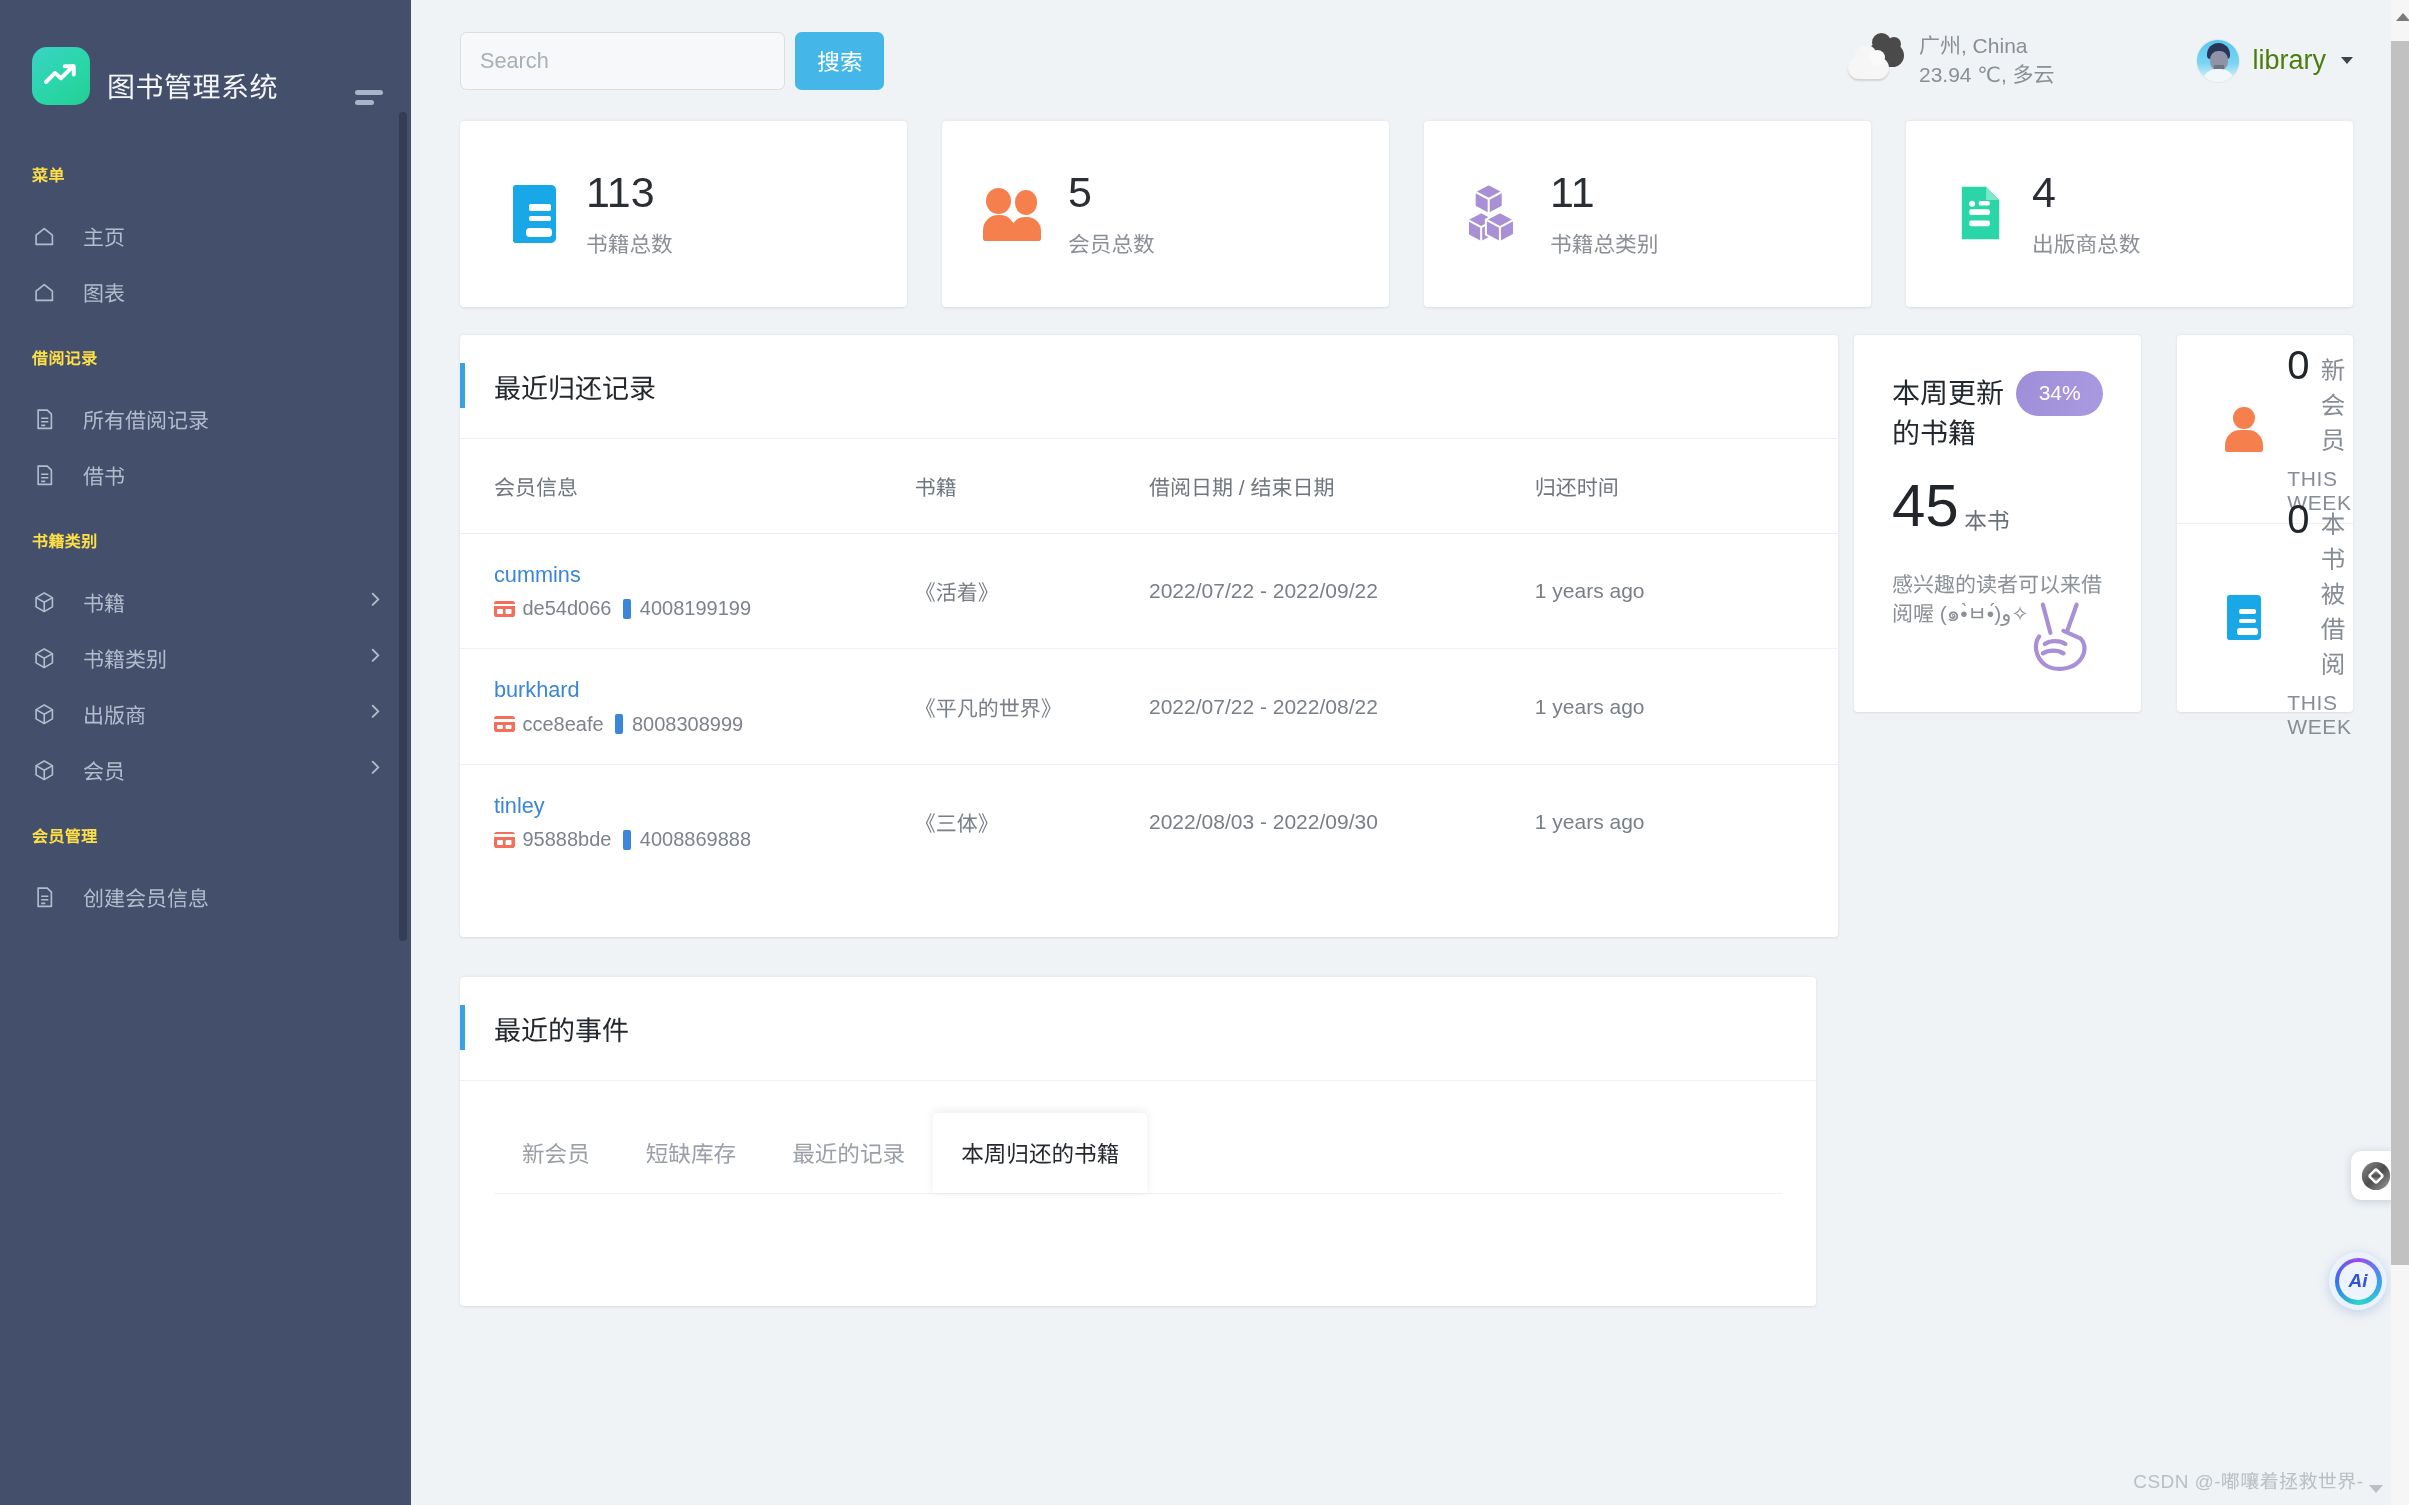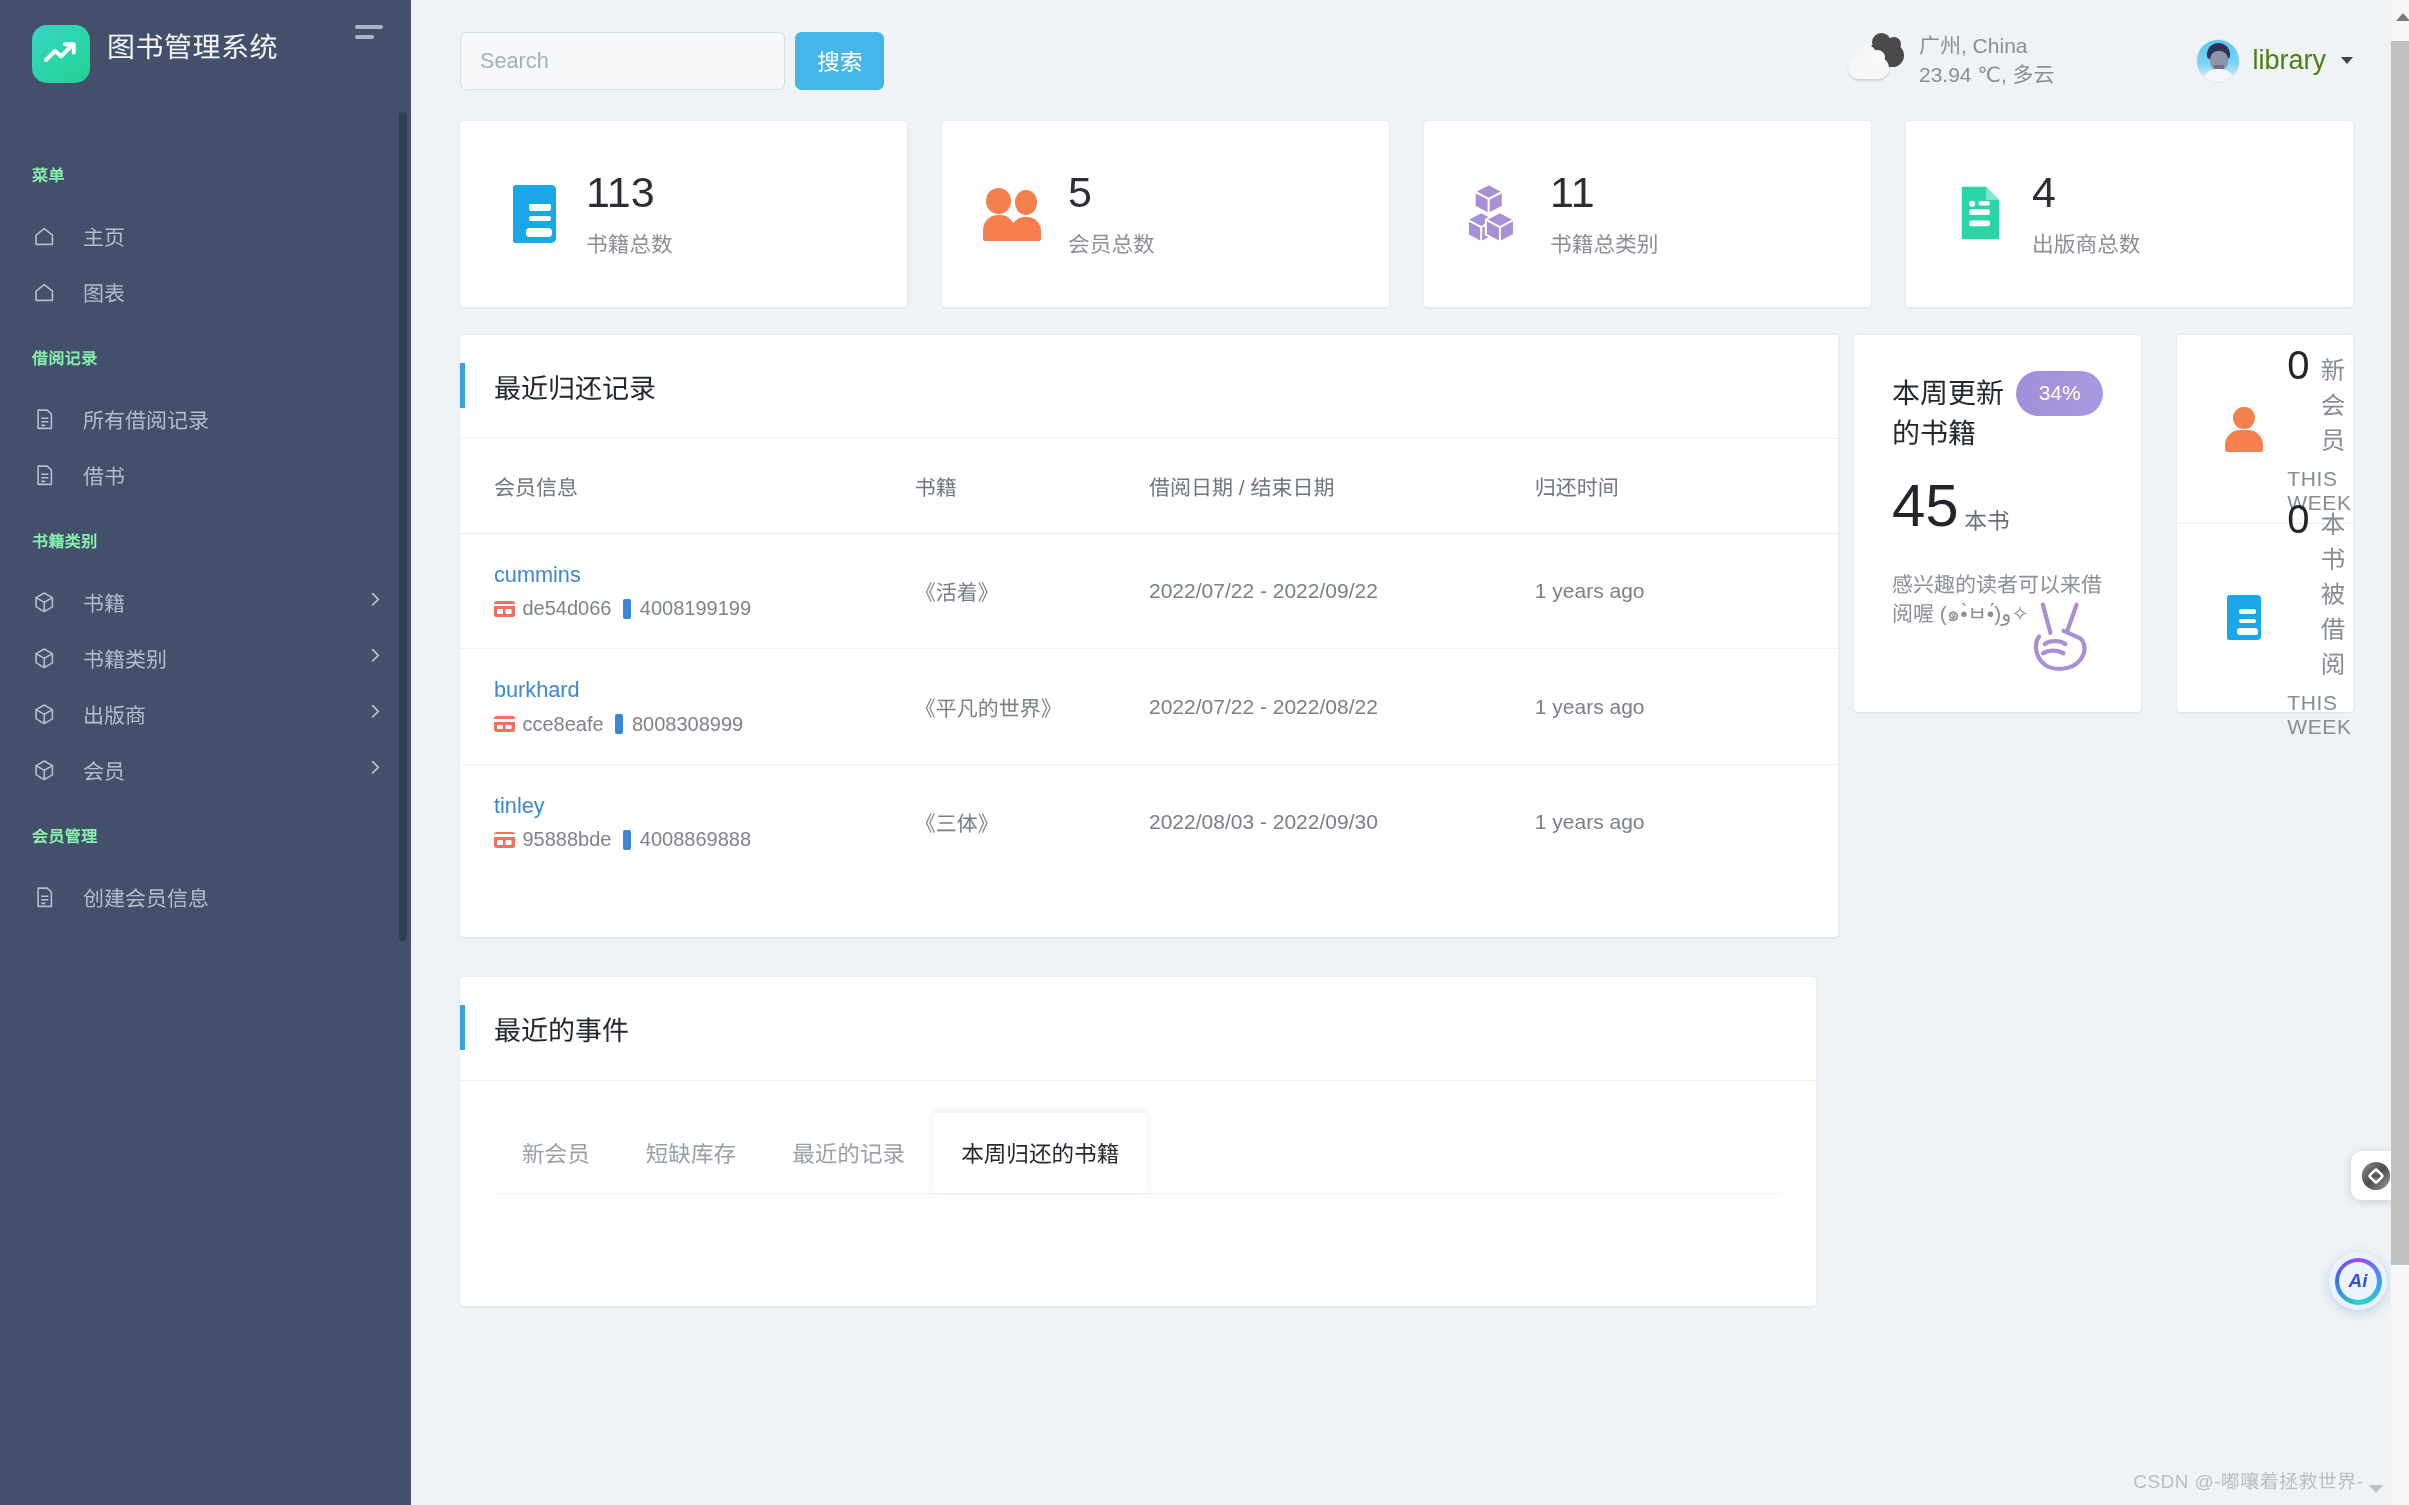--- a/index.html
+++ b/index.html
@@ -13,21 +13,21 @@
   .app { position: relative; width: 2410px; height: 1506px; display: flex; }
 
   
   .sidebar {
     width: 411px; flex: 0 0 411px;
     background: #434f6b;
     position: relative;
     overflow: hidden;
   }
   .sb-head {
-    display: flex; align-items: flex-start;
+    display: flex; align-items: flex-end;
     padding: 24.5px 28px 0 32px;
     height: 105px;
   }
   .logo-tile {
     width: 58px; height: 58px; border-radius: 15px;
     background: linear-gradient(140deg, #3ad3c8 0%, #2ad6a8 55%, #24cf93 100%);
     display: flex; align-items: center; justify-content: center;
     flex: 0 0 58px;
   }
   .logo-tile svg { width: 36px; height: 36px; }
@@ -38,21 +38,21 @@
   .hamburger {
     margin-left: auto; width: 28px; display: flex;
     flex-direction: column; gap: 5.6px; cursor: pointer;
   }
   .hamburger span { display:block; height: 4.7px; border-radius: 2.8px; background: #aab4c8; }
   .hamburger span:nth-child(1){ width: 28px; }
   .hamburger span:nth-child(2){ width: 19px; }
 
   .sb-scroll { padding-top: 32px; }
   .sb-group-label {
-    color: #86efac; font-size: 16px; font-weight: 700;
+    color: #fde047; font-size: 16px; font-weight: 700;
     padding: 0 0 0 32px; margin: 24.5px 0 22.6px 0; letter-spacing: 0.4px;
   }
   .sb-item {
     display: flex; align-items: center;
     height: 56px; padding: 0 28px 0 32px;
     color: #b3bccd; font-size: 21px; cursor: pointer;
     text-decoration: none;
   }
   .sb-ico { width: 32px; flex: 0 0 32px; display: flex; align-items: center; justify-content: flex-start; }
   .sb-ico svg { width: 24.5px; height: 24.5px; stroke: #b3bccd; fill: none; stroke-width: 1.6; }

